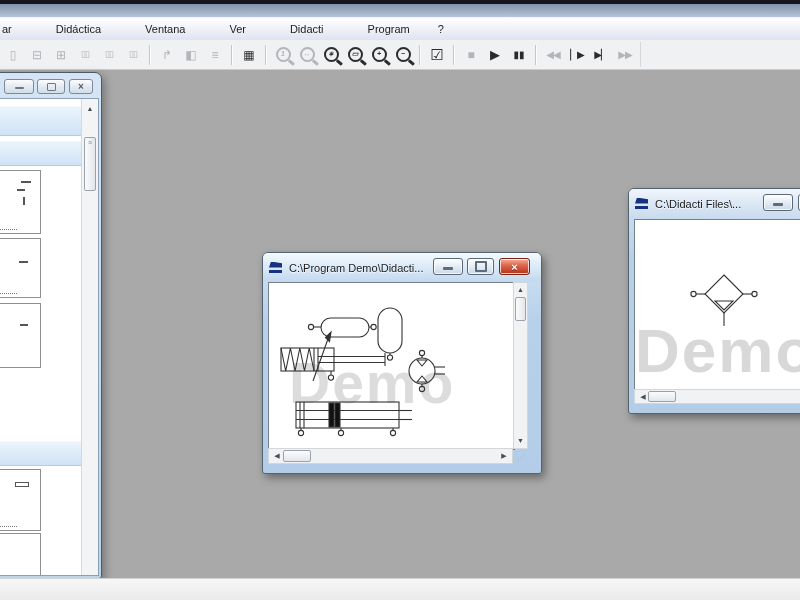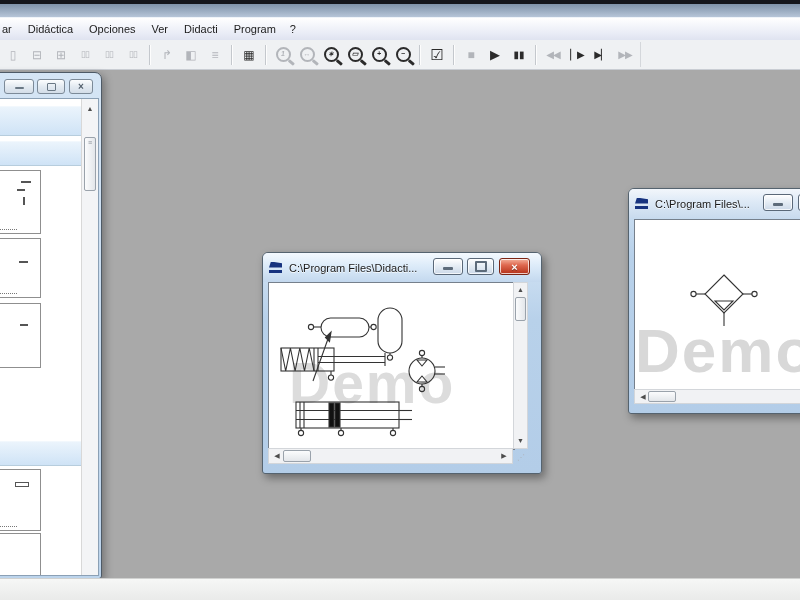--- a/index.html
+++ b/index.html
@@ -6,21 +6,21 @@
   .screen{position:relative;width:800px;height:600px;overflow:hidden;
           font-family:"Liberation Sans",sans-serif;background:#a9a9a9;
           -webkit-user-select:none;user-select:none;}
   
   .cap-dark{position:absolute;left:0;top:0;width:800px;height:4px;background:#14161c;}
   .cap-grad{position:absolute;left:0;top:4px;width:800px;height:13px;
             background:linear-gradient(#7e92a9,#b6c5d8);border-bottom:1px solid #eef3f9;}
   .menubar{position:absolute;left:0;top:18px;width:800px;height:22px;
            background:linear-gradient(#ffffff,#e9ecf6 70%,#dfe3f0);
            display:flex;align-items:center;font-size:11px;color:#1b1b1b;}
-  .menu-item{padding:3px 8px;white-space:nowrap;}
+  .menu-item{padding:3px 22px;white-space:nowrap;}
   .menu-item:first-child{padding-left:2px;}
   .menubar .qmark{padding:3px 6px;}
   
   .toolbar{position:absolute;left:0;top:40px;width:800px;height:30px;
            background:#eff1f3;border-bottom:1px solid #c9cdd3;
            display:flex;align-items:center;padding-left:1px;box-sizing:border-box;}
   .toolbar::after{content:"";position:absolute;left:640px;top:2px;bottom:2px;width:1px;background:#d4d7db;}
   .tb{min-width:22px;height:24px;display:flex;align-items:center;justify-content:center;
       font-size:12px;line-height:1;color:#2b2b2b;margin:0 1px;}
   .tb.dis{color:#b2b5ba;}
@@ -94,21 +94,21 @@
 <body>
 
 <div class="screen">
 
   <div class="cap-dark"></div>
   <div class="cap-grad"></div>
 
   <div class="menubar">
     <span class="menu-item">ar</span>
     <span class="menu-item">Didáctica</span>
-    <span class="menu-item">Opciones</span>
+    <span class="menu-item">Ventana</span>
     <span class="menu-item">Ver</span>
     <span class="menu-item">Didacti</span>
     <span class="menu-item">Program</span>
     <span class="menu-item qmark">?</span>
   </div>
 
   <div class="toolbar">
     <span class="tb dis">▯</span>
     <span class="tb dis">⊟</span>
     <span class="tb dis">⊞</span>
@@ -190,21 +190,21 @@
         <div class="libscroll">
           <span class="sb-arrow" style="top:4px;">▲</span>
           <div class="sb-thumb" style="left:2px;right:2px;top:38px;height:52px;"><span>≡</span></div>
         </div>
       </div>
     </div>
 
     <div class="win" style="left:262px;top:182px;width:278px;height:220px;">
       <div class="tbar">
         <span class="festo"></span>
-        <span class="title">C:\Program Files\Didacti...</span>
+        <span class="title">C:\Program Demo\Didacti...</span>
       </div>
       <div class="wbtn" style="left:170px;width:30px;">
           <i class="minbar"></i>
         </div>
       <div class="wbtn" style="left:204px;width:27px;">
           <i class="maxsq"></i>
         </div>
       <div class="wbtn closeb" style="left:236px;width:31px;">
           <span>×</span>
         </div>
@@ -276,21 +276,21 @@
         <span class="sb-arrow" style="right:2px;">▶</span>
       </div>
       <div class="sbcorner" style="left:250px;top:195px;width:15px;height:16px;border:none;background:transparent;">
         <span class="grip">⋰</span>
       </div>
     </div>
 
     <div class="win" style="left:628px;top:118px;width:200px;height:224px;">
       <div class="tbar" style="background:linear-gradient(#f2f6fb,#dde9f6 45%,#c9dbee);">
         <span class="festo"></span>
-        <span class="title">C:\Program Files\...</span>
+        <span class="title">C:\Didacti Files\...</span>
       </div>
       <div class="wbtn" style="left:134px;width:30px;">
           <i class="minbar"></i>
         </div>
       <div class="wbtn" style="left:169px;width:30px;"></div>
 
       <div class="client" style="left:5px;top:30px;width:200px;height:170px;">
         <svg width="198" height="168" viewBox="0 0 198 168">
           <text x="0" y="152" font-family="Liberation Sans, sans-serif" font-size="62" font-weight="bold" fill="#d8d8d8" letter-spacing="2">Demo</text>
           <g stroke="#333" stroke-width="1.1" fill="none">

